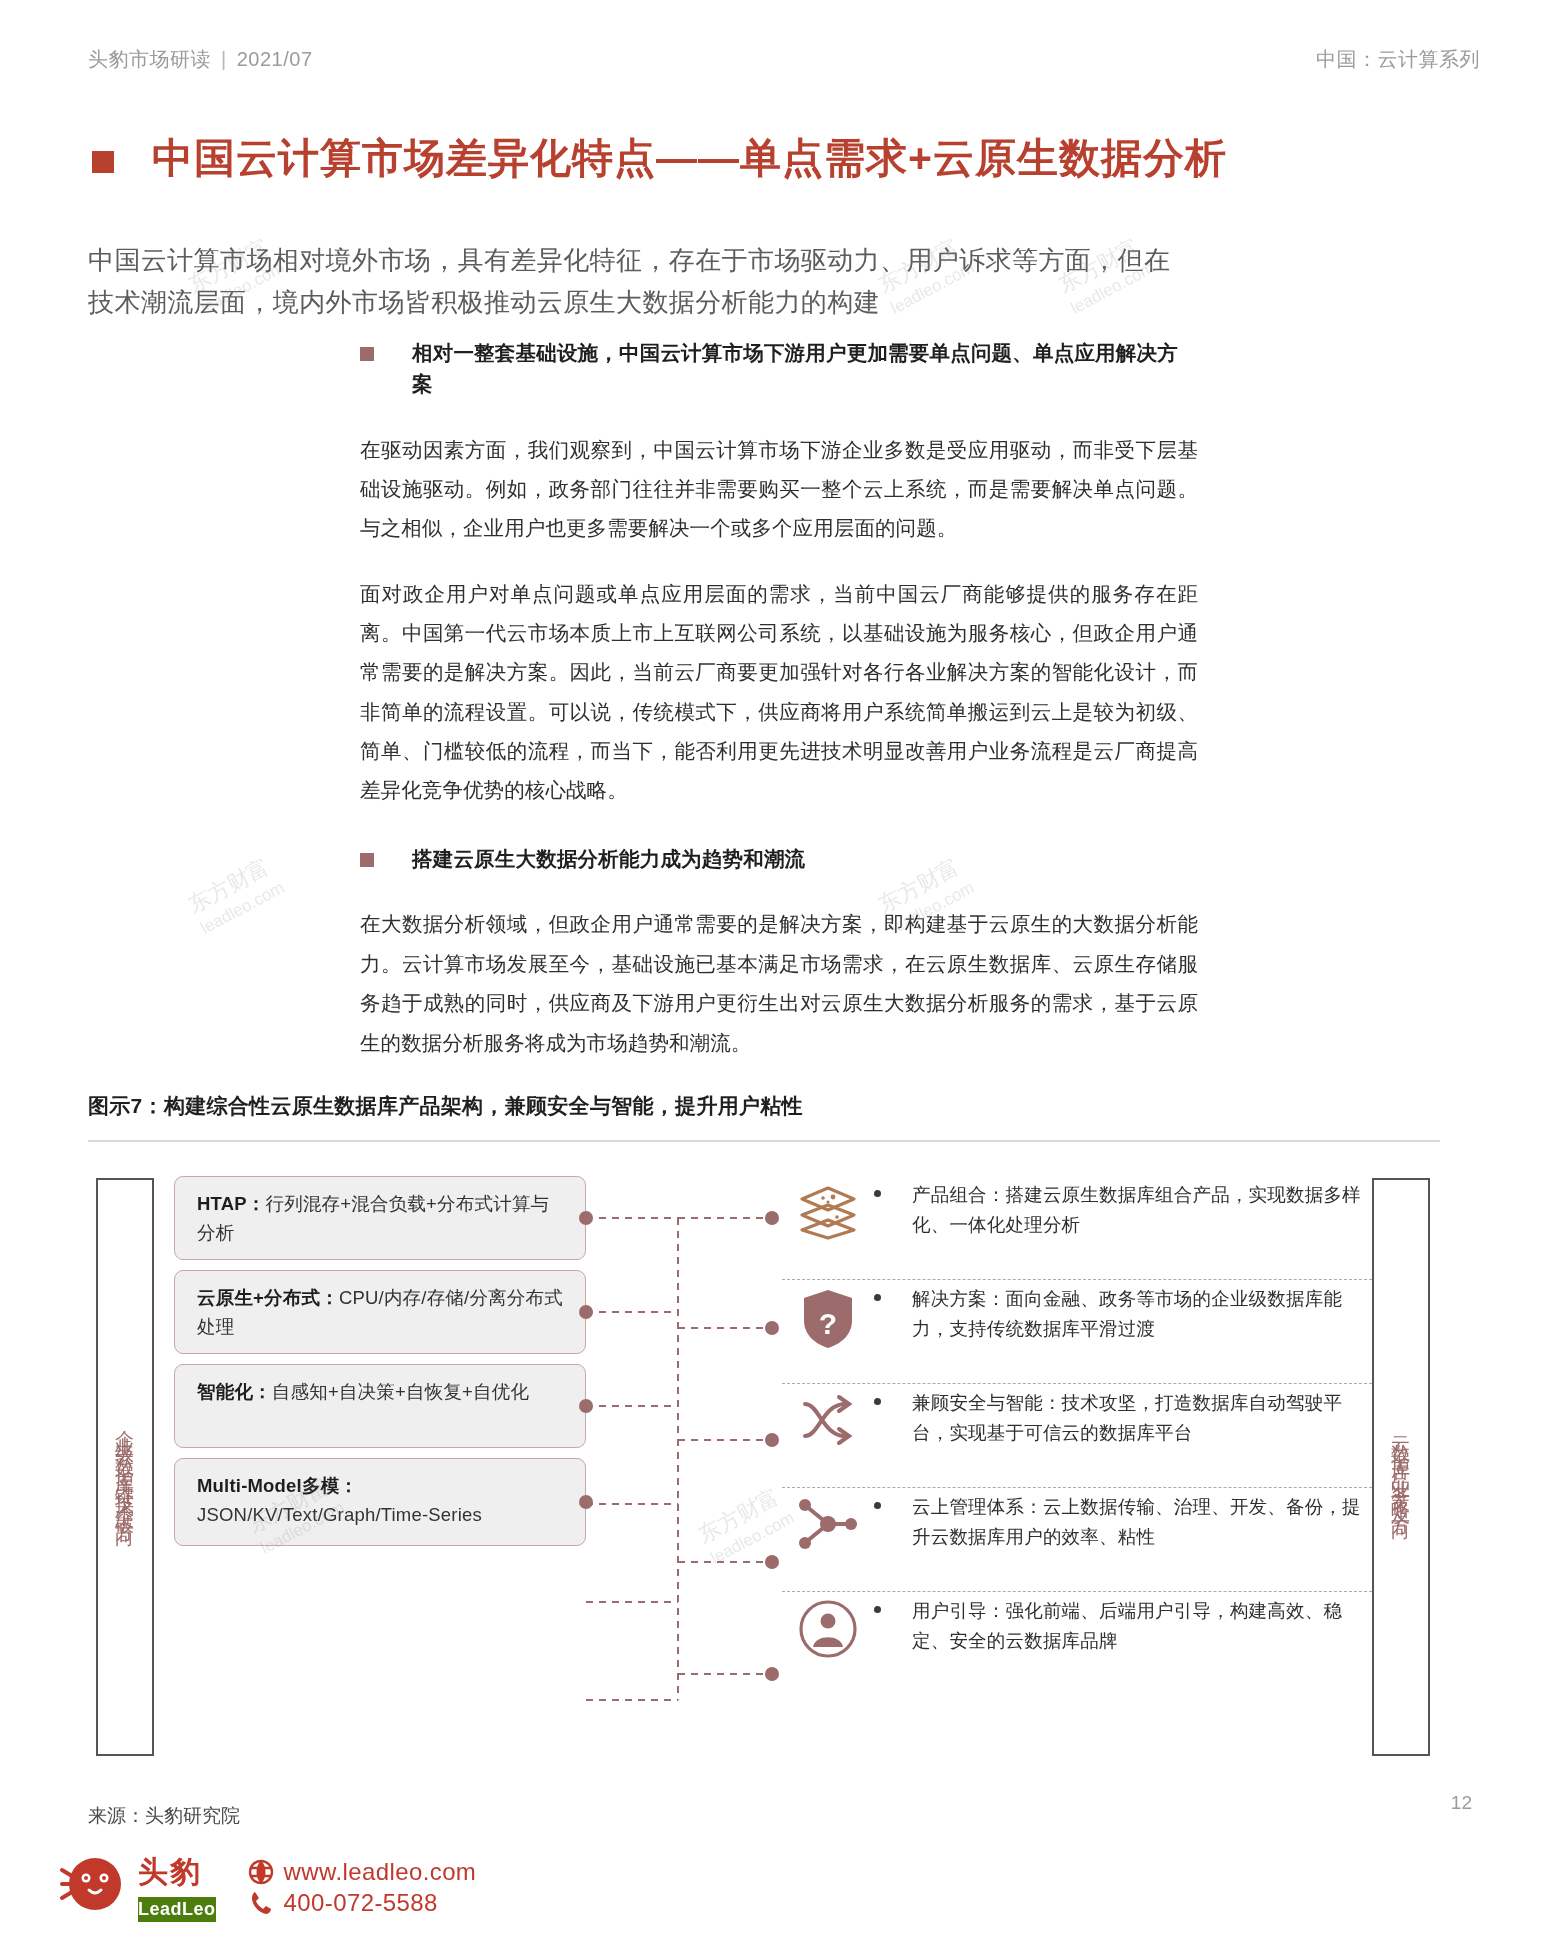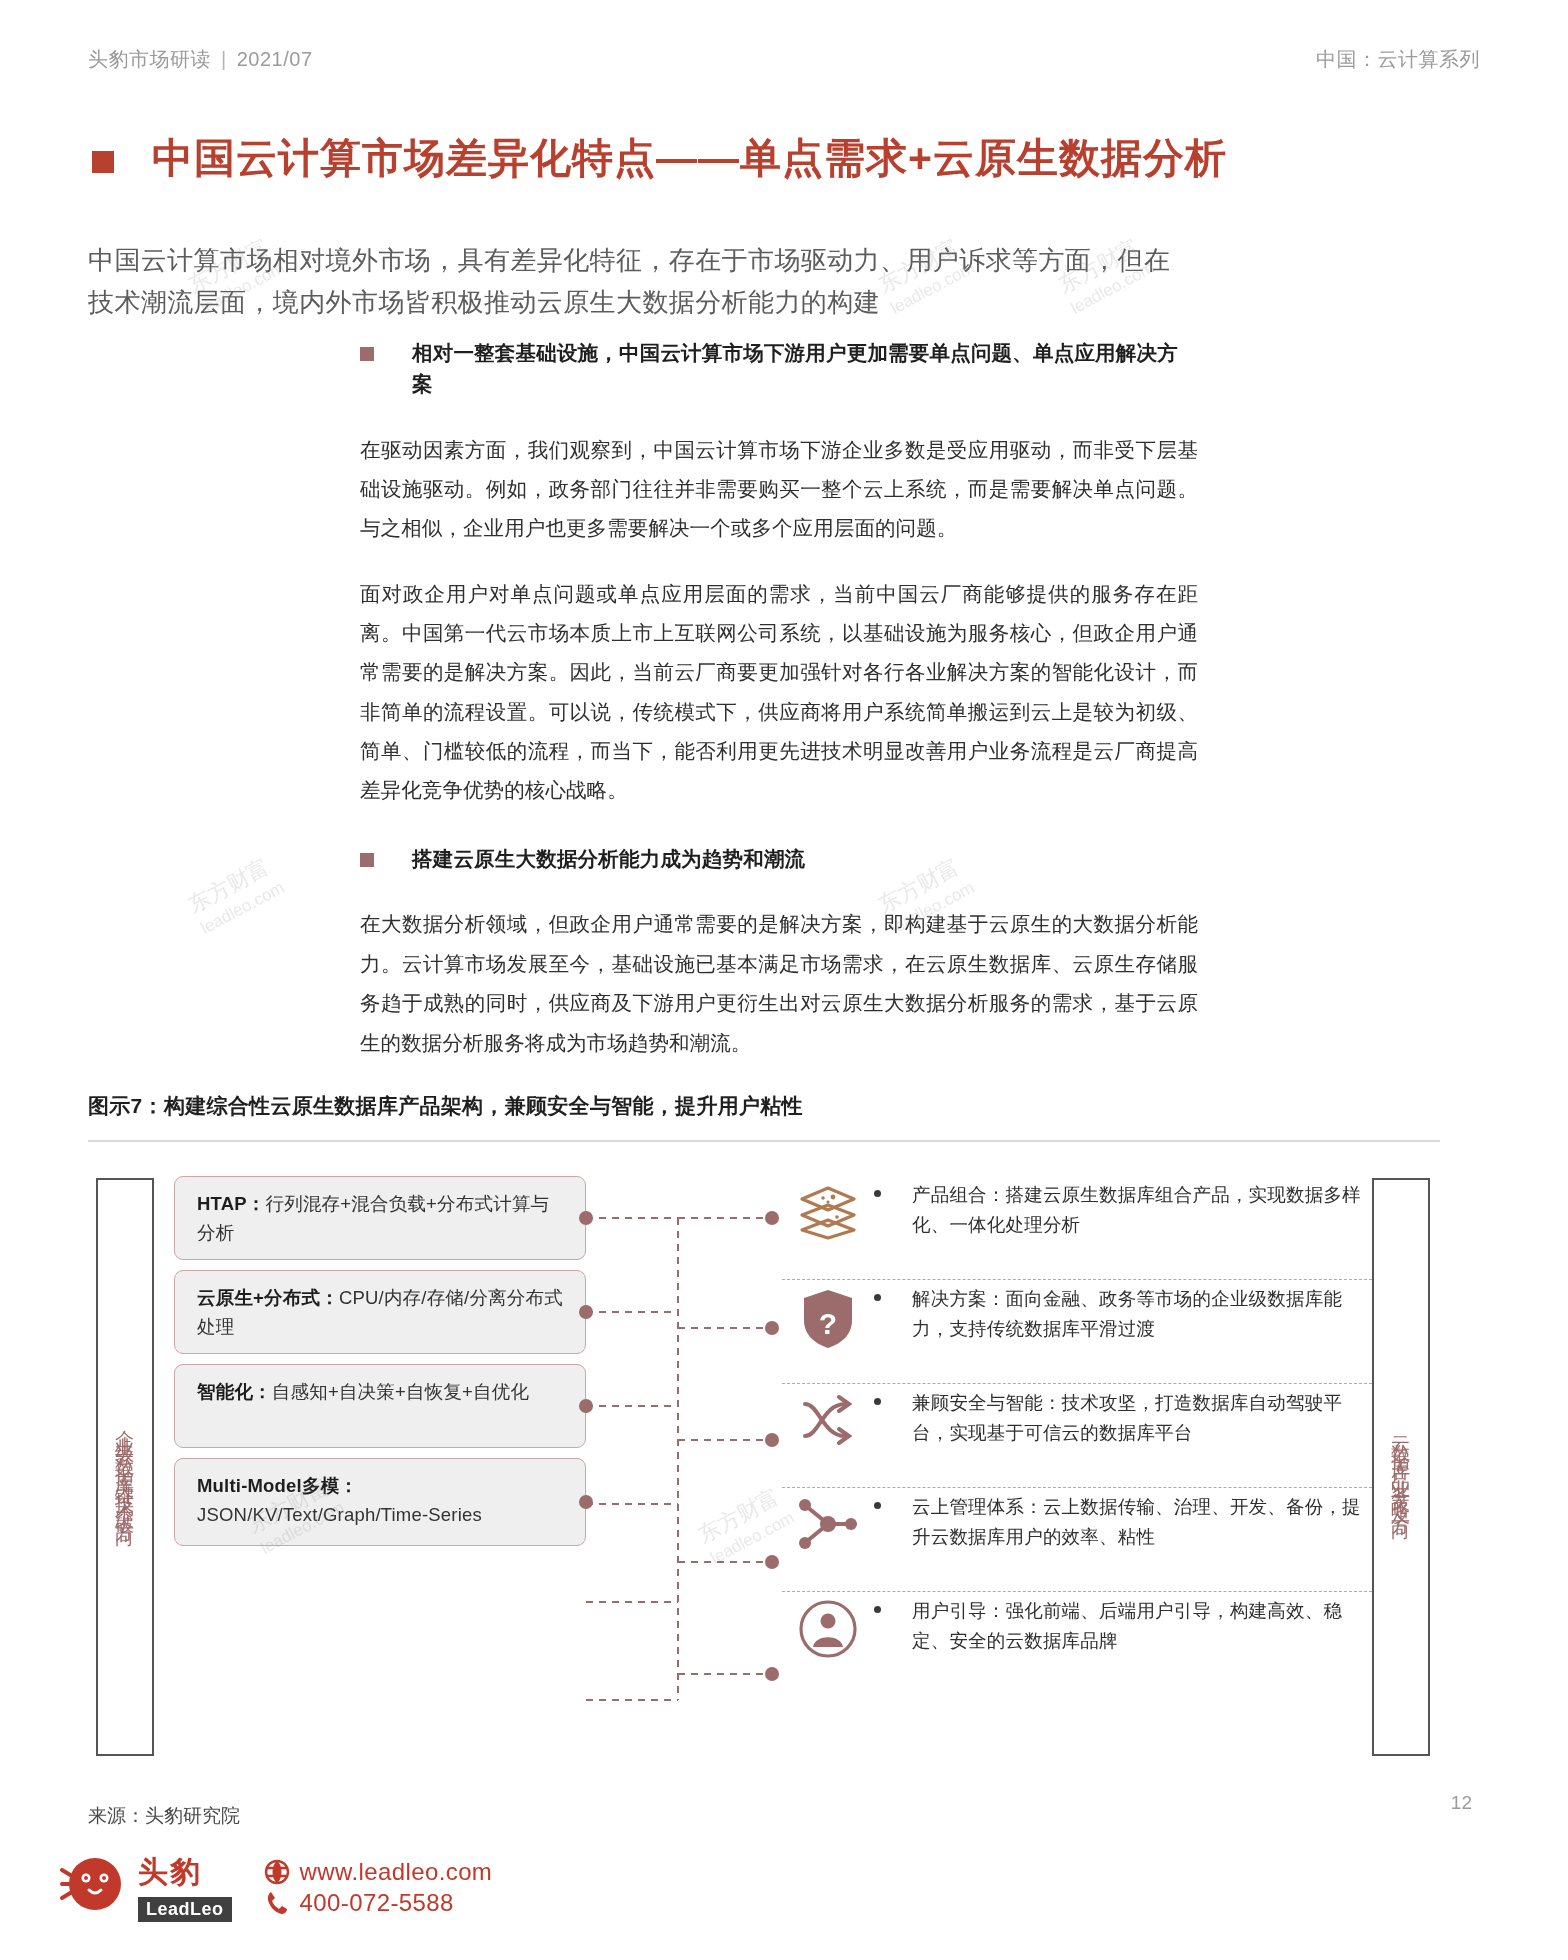--- a/index.html
+++ b/index.html
@@ -357,21 +357,21 @@
     <circle cx="48" cy="28" r="2" fill="#c0392b"></circle>
     <path d="M33 40 Q39 46 45 40" stroke="#ffffff" stroke-width="3" fill="none" stroke-linecap="round"></path>
     <g stroke="#c0392b" stroke-width="4" stroke-linecap="round">
       <line x1="6" y1="20" x2="16" y2="26"></line>
       <line x1="6" y1="34" x2="15" y2="34"></line>
       <line x1="6" y1="48" x2="16" y2="42"></line>
     </g>
   </svg>
   <div class="logo-word">
     <div style="font-size:30px;font-weight:bold;color:#c0392b;letter-spacing:2px;">头豹</div>
-    <div style="font-size:18px;font-weight:bold;color:#ffffff;background:#404040;padding:2px 8px;margin-top:4px;letter-spacing:.5px;">LeadLeo</div>
+    <div style="font-size:18px;font-weight:bold;color:#ffffff;background:#4d7c0f;padding:2px 0;margin-top:4px;letter-spacing:.5px;">LeadLeo</div>
   </div>
   <div class="contact">
     <div class="contact-line">
       <svg width="26" height="26" viewBox="0 0 26 26">
         <path d="M13 2 C7 6 7 20 13 24 C19 20 19 6 13 2 Z" fill="#c0392b"></path>
         <path d="M3 9 H23 M3 17 H23" stroke="#c0392b" stroke-width="2.4"></path>
         <circle cx="13" cy="13" r="11" fill="none" stroke="#c0392b" stroke-width="2.4"></circle>
       </svg>
       <span class="contact-text">www.leadleo.com</span>
     </div>

